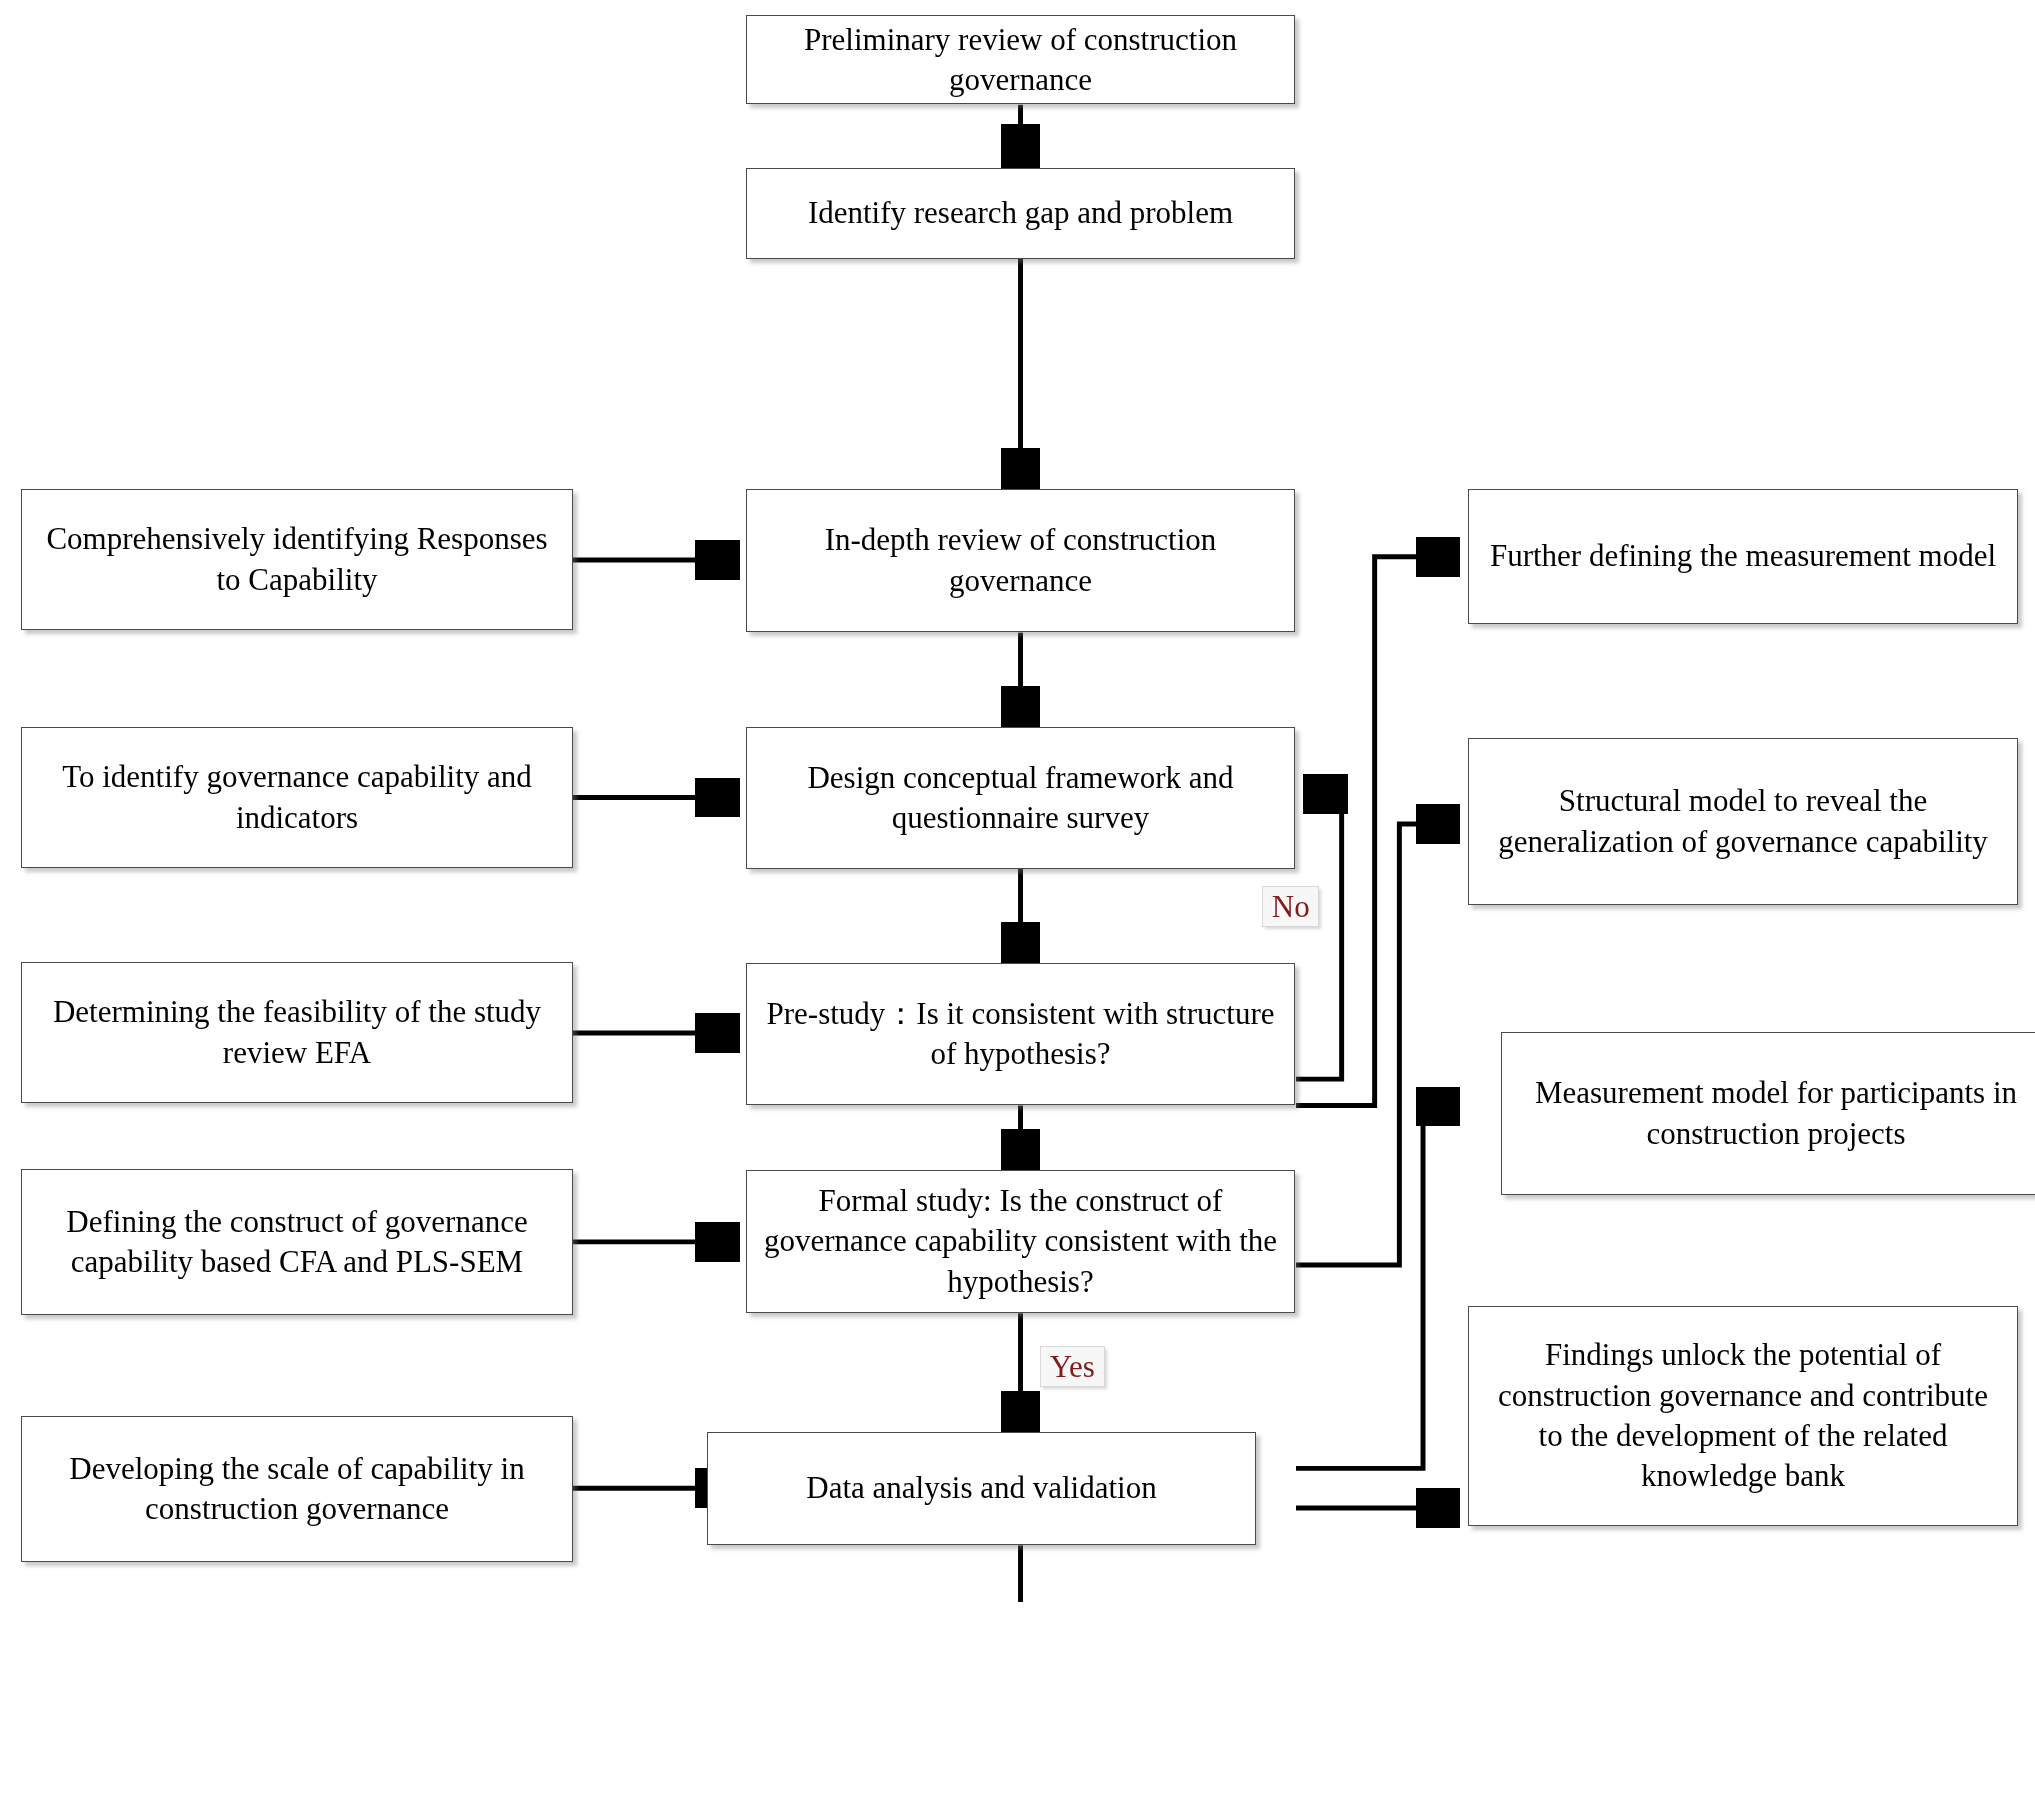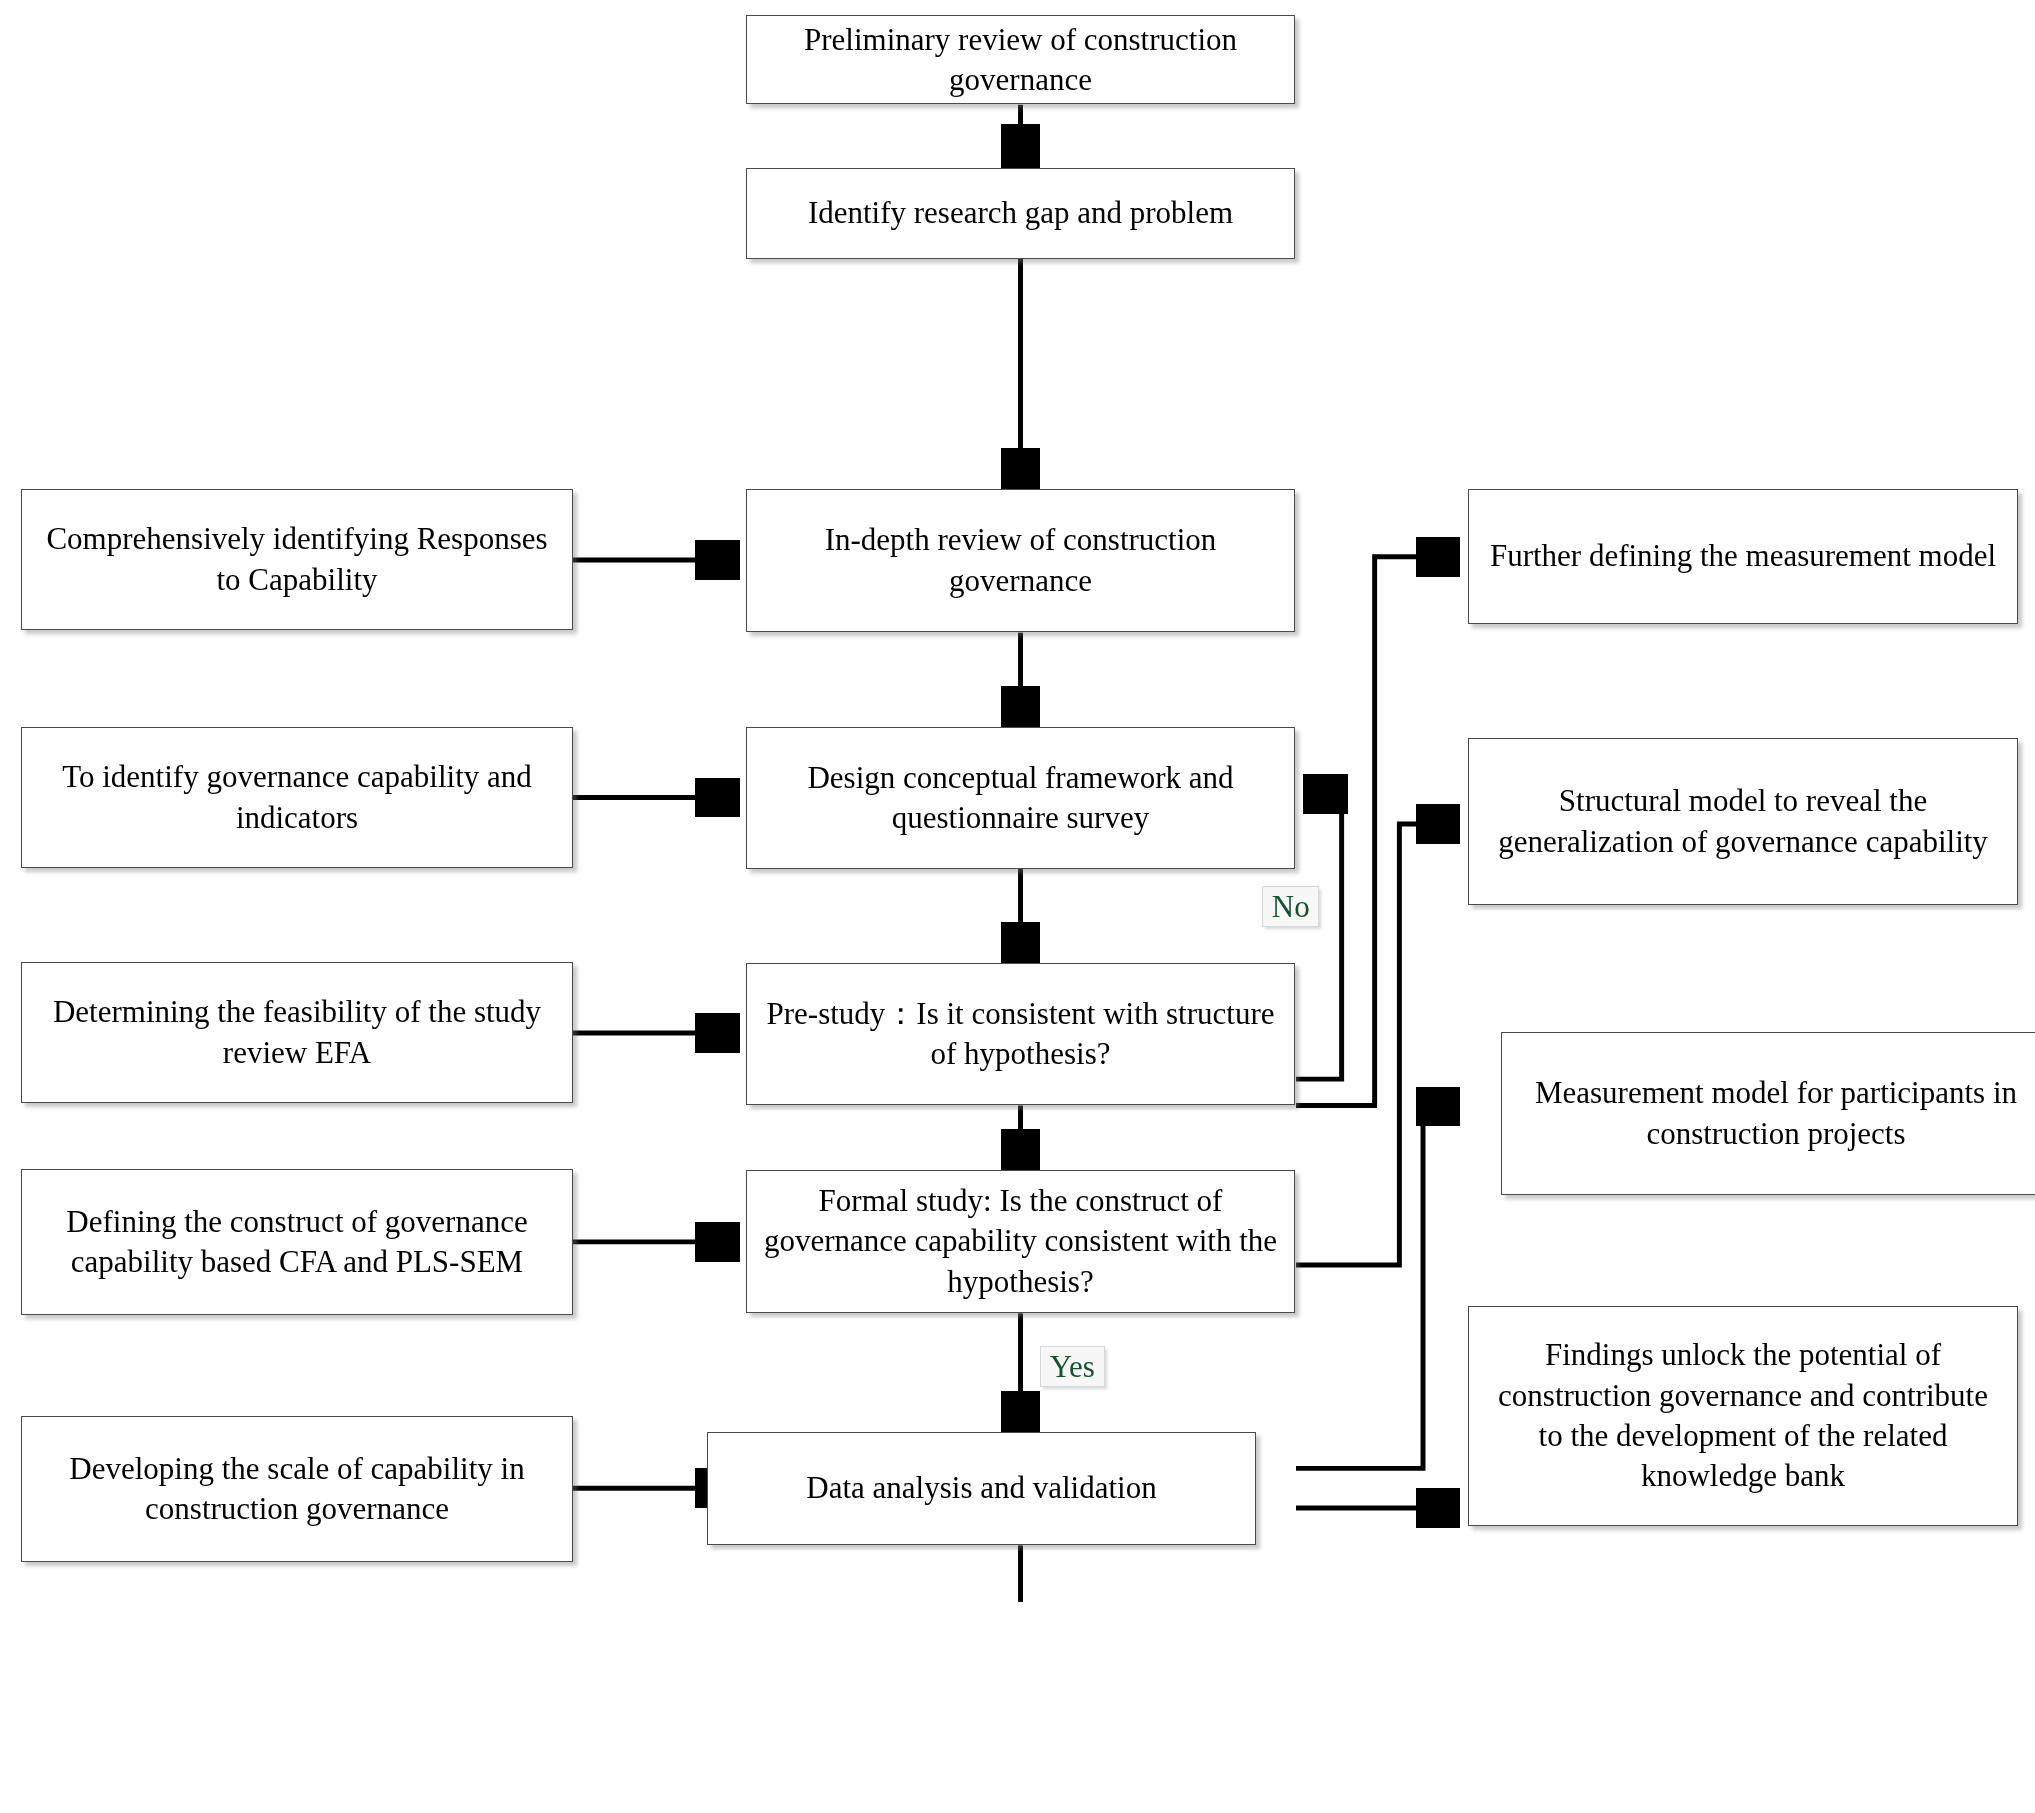--- a/index.html
+++ b/index.html
@@ -20,21 +20,21 @@
     padding:3.3px 14.3px;
   }
   .node span{display:block;width:100%;}
 
   .edge-label{
     position:absolute;
     background:#f7f7f7;
     border:0.5px solid #d8d8d8;
     box-shadow:2.7px 2.7px 2.7px rgba(140,140,140,0.35);
     font-size:31px;
-    color:#14532d;
+    color:#7f1d1d;
     padding:1.1px 8.8px;
     line-height:1.2;
     text-align:left;
   }
 
   svg#wires{position:absolute;left:0;top:0;width:2035px;height:1814px;pointer-events:none;}
   svg#wires path, svg#wires line{stroke:#000000;fill:none;stroke-width:9;}
 </style>
 </head>
 <body>

